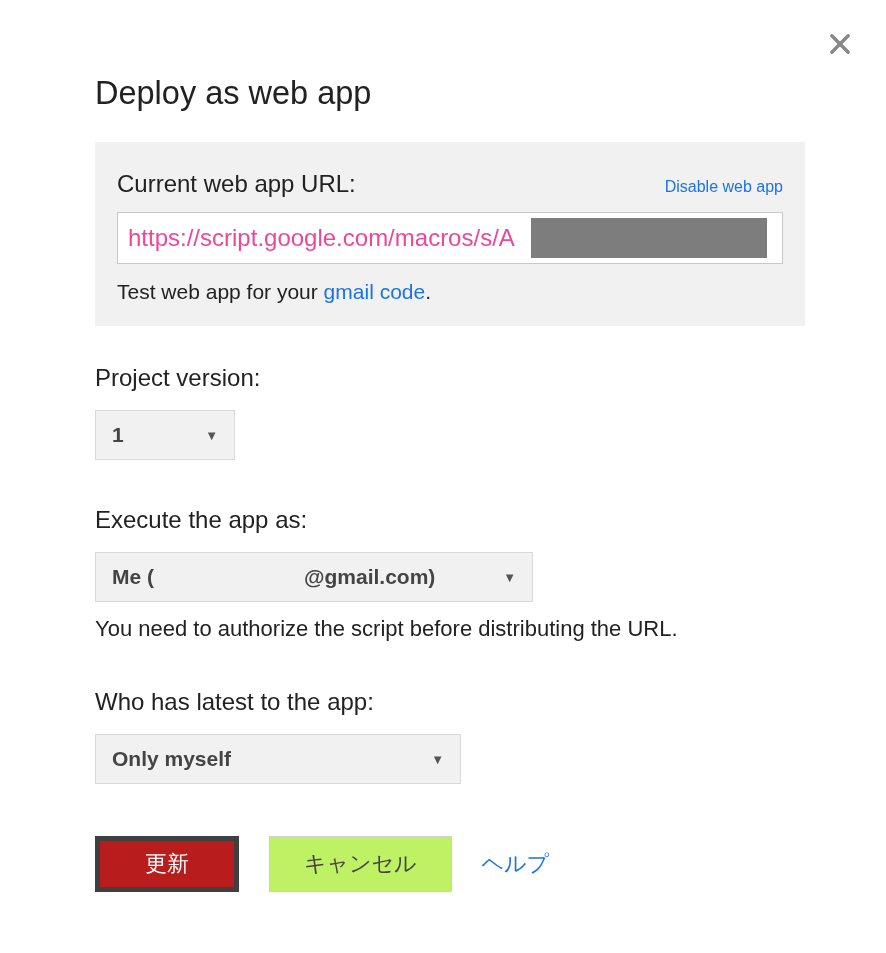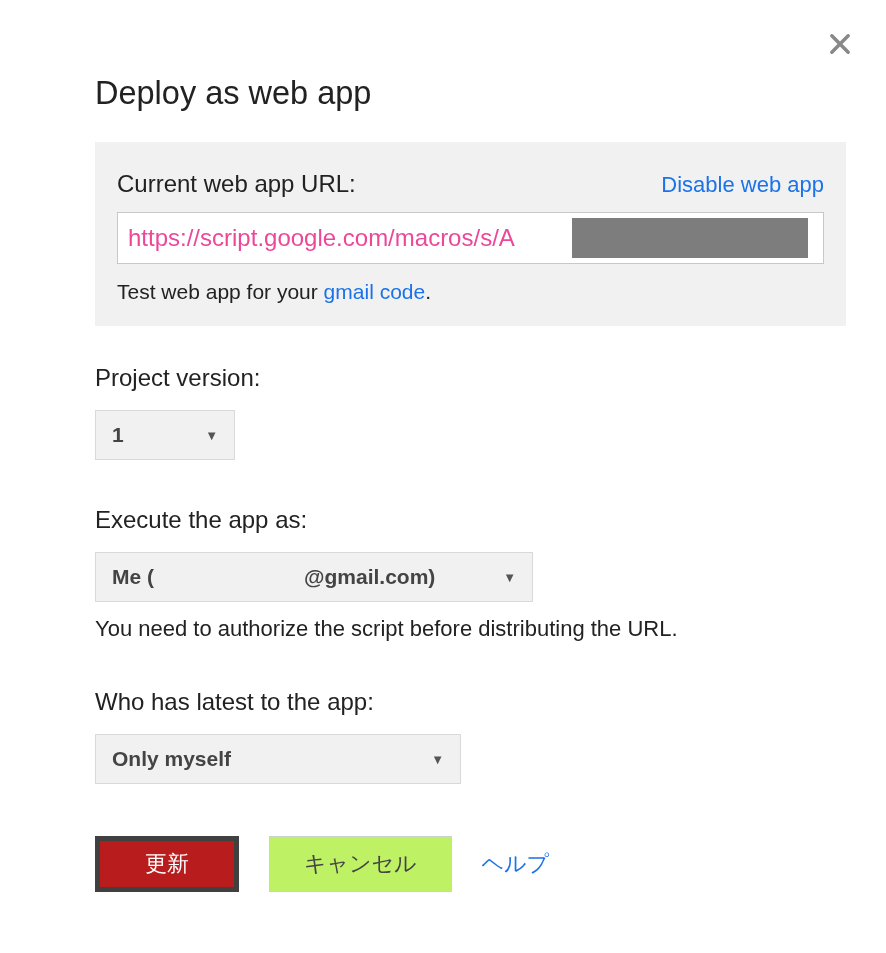--- a/index.html
+++ b/index.html
@@ -20,21 +20,21 @@
       top: 30px;
       right: 32px;
       cursor: pointer;
       color: #888;
     }
     .close-btn svg {
       width: 28px;
       height: 28px;
     }
     .dialog {
-      padding: 75px 40px 50px 95px;
+      padding: 75px 81px 50px 95px;
     }
     .title {
       font-size: 32.5px;
       font-weight: 400;
       color: #222;
       margin-bottom: 30px;
     }
     .url-panel {
       background: #f1f1f1;
       padding: 28px 22px 22px 22px;
@@ -45,21 +45,21 @@
       justify-content: space-between;
       align-items: baseline;
       margin-bottom: 14px;
     }
     .url-label {
       font-size: 24px;
       font-weight: 400;
       color: #222;
     }
     .disable-link {
-      font-size: 22px;
+      font-size: 16px;
       color: #1a73e8;
       text-decoration: none;
       cursor: pointer;
       text-align: right;
     }
     .url-input-wrap {
       position: relative;
       margin-bottom: 16px;
     }
     .url-input {

